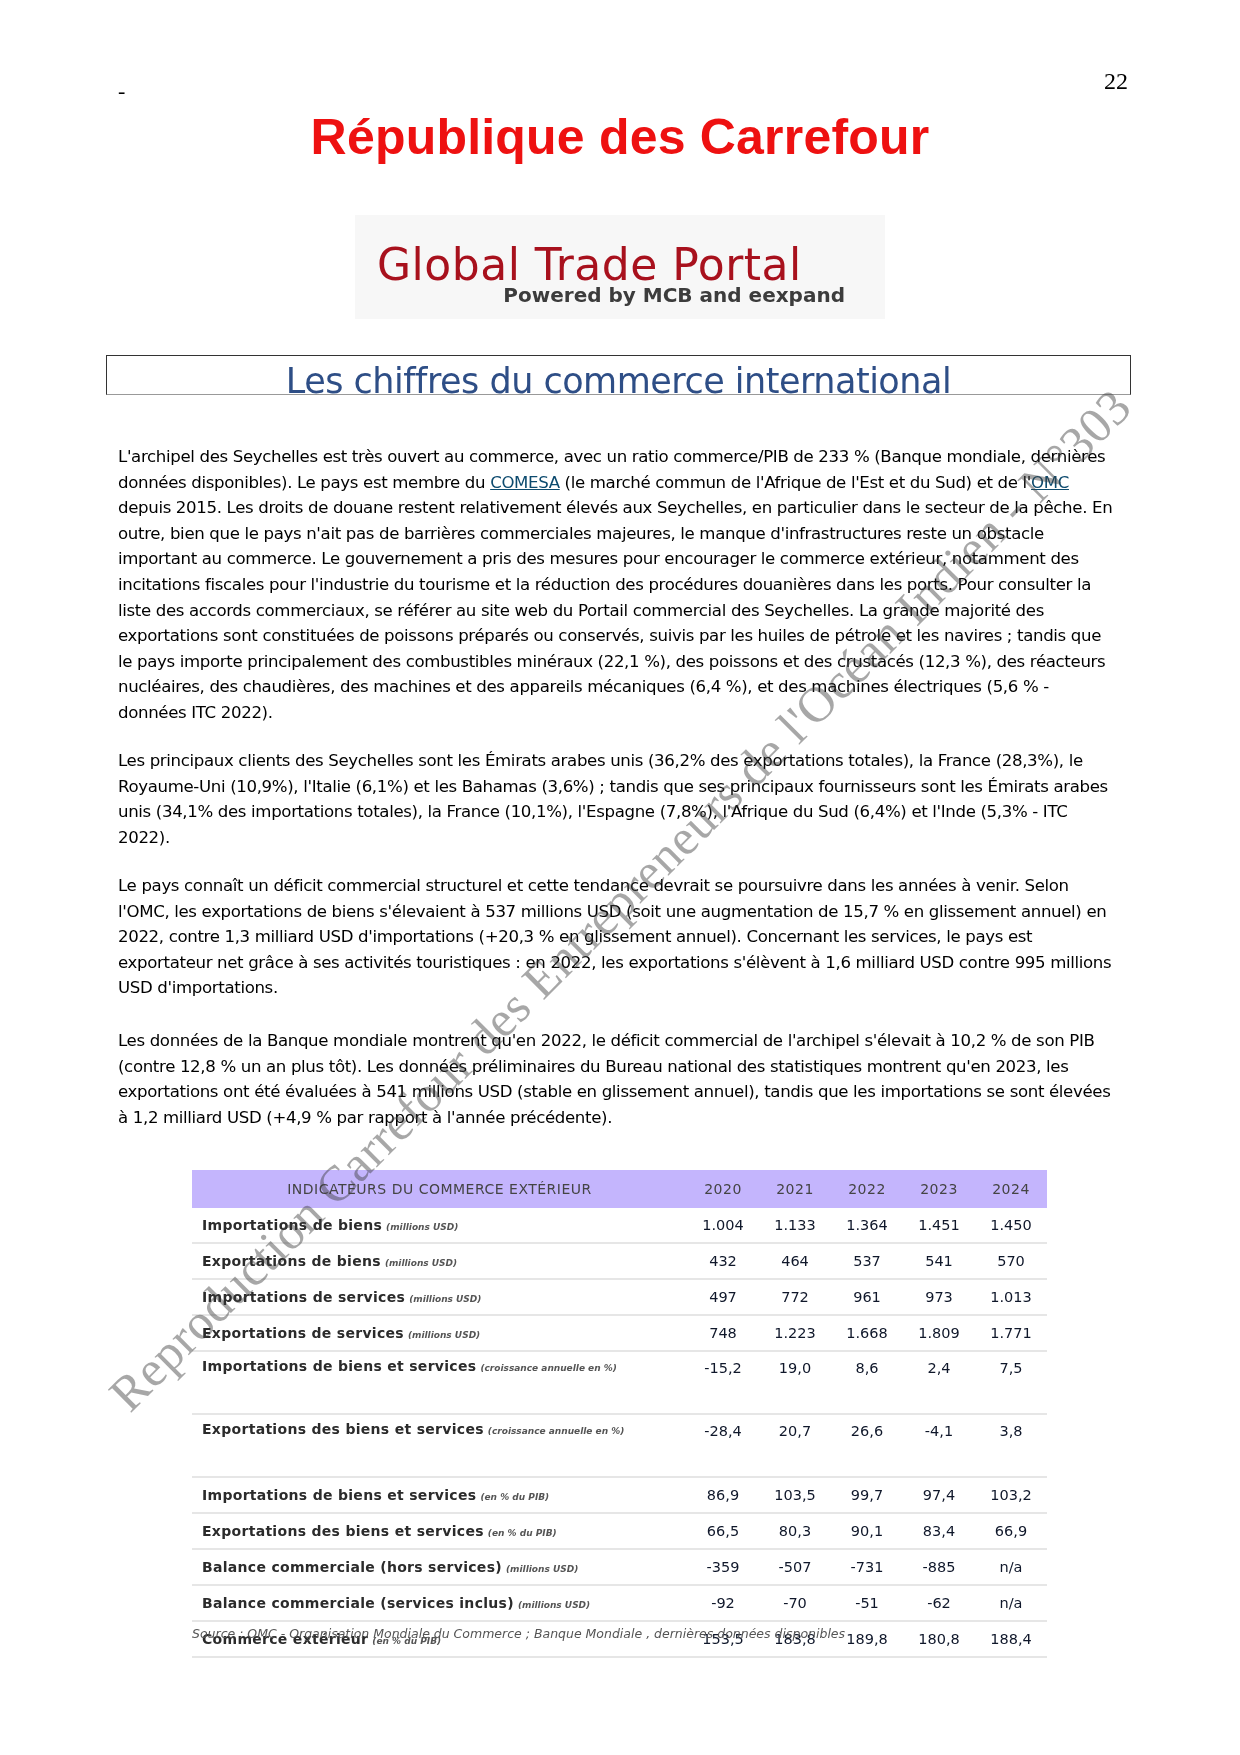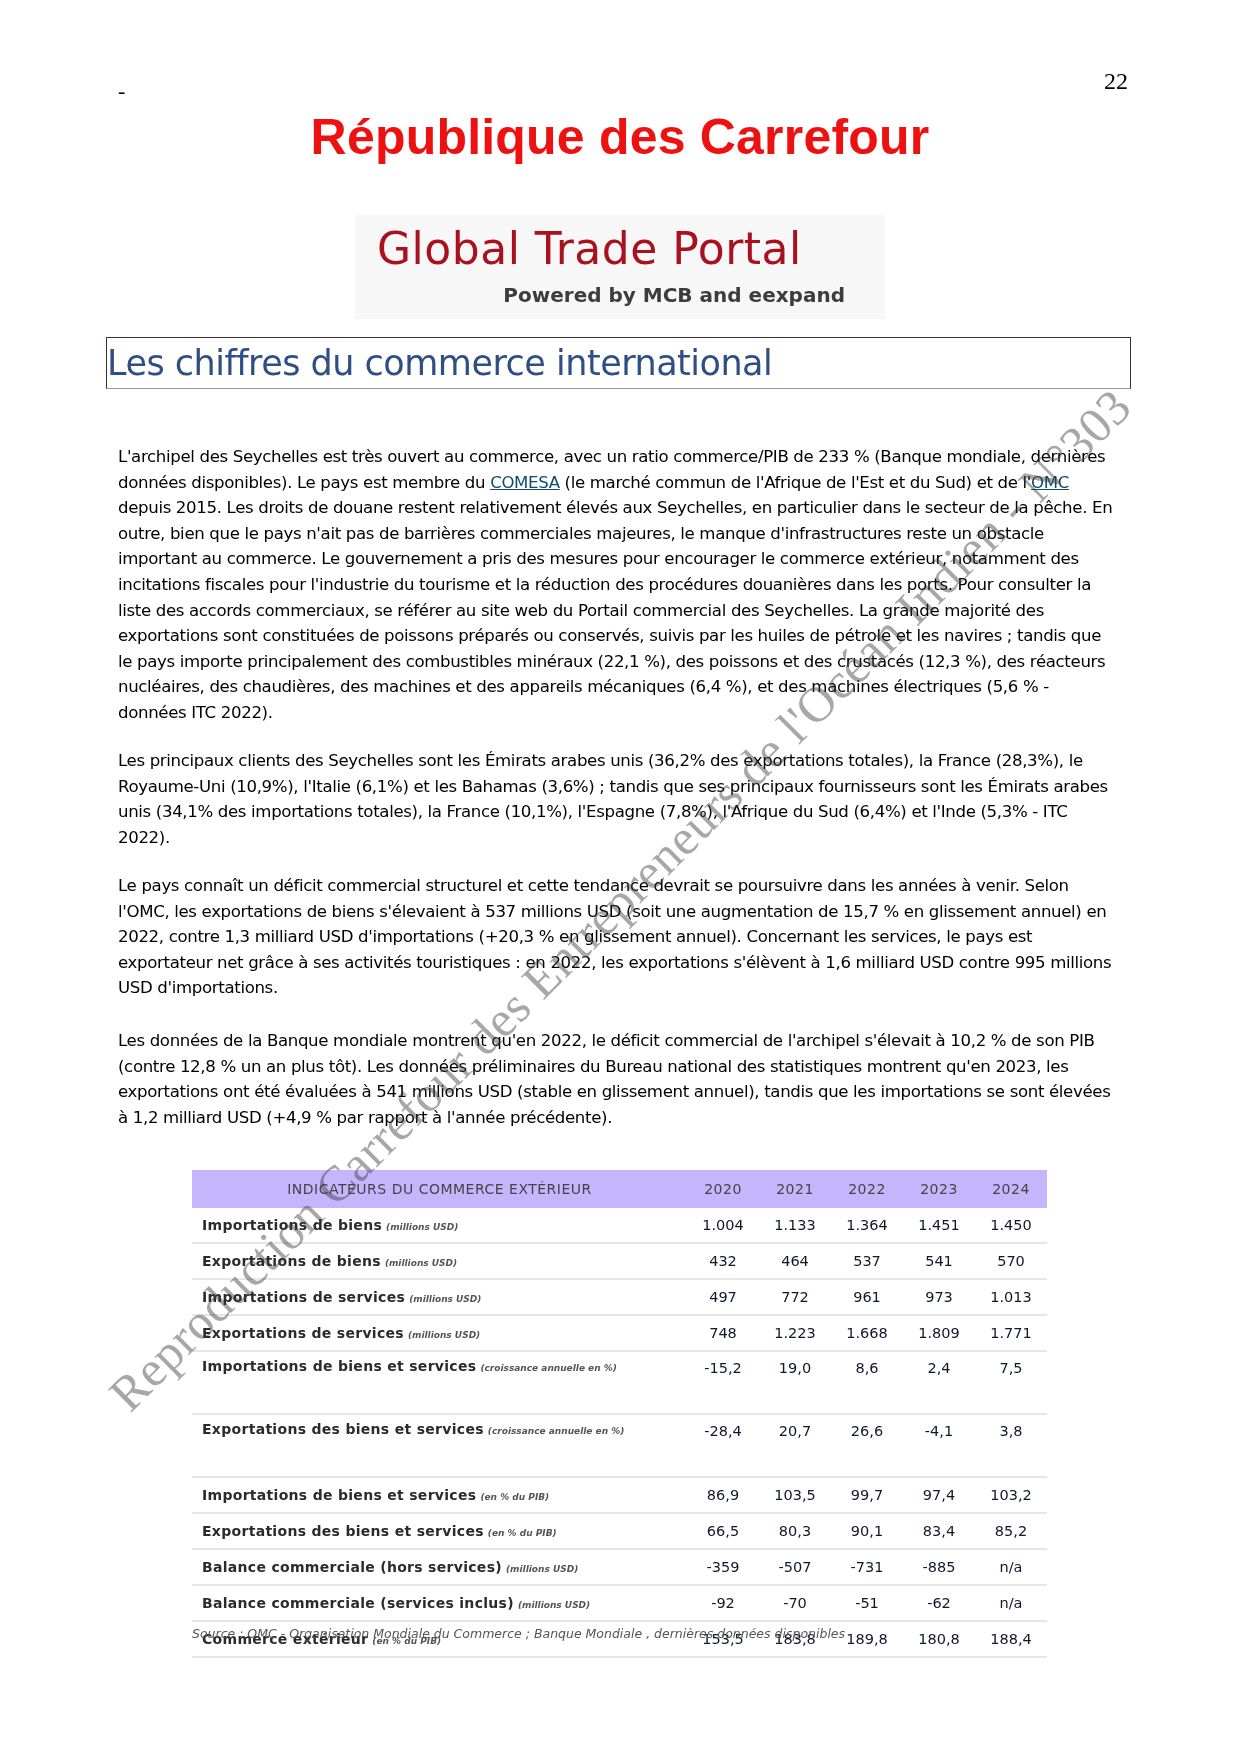--- a/index.html
+++ b/index.html
@@ -1,23 +1,23 @@
 <!DOCTYPE html>
 <html><head>
 <meta charset="utf-8">
 <style>
   html, body { margin: 0; padding: 0; background: #ffffff; }
   body { width: 1240px; height: 1755px; position: relative; overflow: hidden; font-family: "Liberation Sans", sans-serif; color: #000; }
   .page-dash { position: absolute; left: 118px; top: 78px; font-family: "Liberation Serif", serif; font-size: 22px; }
   .page-num { position: absolute; right: 112px; top: 68px; font-family: "Liberation Serif", serif; font-size: 24px; }
   .title { position: absolute; left: 0; right: 0; top: 108px; text-align: center; color: #ee1111; font-weight: bold; font-size: 50px; letter-spacing: 0.2px; font-family: "Liberation Sans", sans-serif; }
   .logo { position: absolute; left: 355px; top: 215px; width: 530px; height: 104px; background: #f7f7f7; }
-  .logo-main { position: absolute; left: 22px; top: 8px; font-size: 44px; color: #a8111d; font-family: "DejaVu Sans", sans-serif; letter-spacing: 0.5px; }
+  .logo-main { position: absolute; left: 22px; top: 24px; font-size: 44px; color: #a8111d; font-family: "DejaVu Sans", sans-serif; letter-spacing: 0.5px; }
   .logo-sub { position: absolute; right: 40px; top: 68px; font-size: 20px; color: #3c3c3c; font-weight: bold; font-family: "DejaVu Sans", sans-serif; }
-  .section-box { position: absolute; left: 106px; top: 337px; width: 1025px; height: 52px; border: 1.5px solid #333; border-bottom-color: #999; box-sizing: border-box; }
+  .section-box { position: absolute; left: 106px; top: 355px; width: 1025px; height: 40px; border: 1.5px solid #333; border-bottom-color: #999; box-sizing: border-box; text-align: center; }
   .section-title { font-size: 35px; line-height: 50px; color: #2e4e86; font-family: "DejaVu Sans", sans-serif; font-weight: normal; letter-spacing: -0.5px; }
   .body-text { position: absolute; left: 118px; width: 1000px; font-family: "DejaVu Sans", sans-serif; font-size: 16.6px; line-height: 25.6px; letter-spacing: -0.35px; }
   .body-text a { color: #0c4a6e; text-decoration: underline; }
   .p1 { top: 444px; }
   .p2 { top: 748px; }
   .p3 { top: 873px; }
   .p4 { top: 1028px; }
   .table-wrap { position: absolute; left: 192px; top: 1170px; width: 855px; }
   table { border-collapse: collapse; width: 100%; font-family: "DejaVu Sans", sans-serif; color: #333; }
   th { background: #c4b5fd; height: 36px; font-weight: normal; font-size: 14px; color: #444; letter-spacing: 0.5px; }
@@ -125,21 +125,21 @@
           <td class="num">99,7</td>
           <td class="num">97,4</td>
           <td class="num">103,2</td>
         </tr>
         <tr>
           <td class="label"><span>Exportations des biens et services</span><span class="unit">(en % du PIB)</span></td>
           <td class="num">66,5</td>
           <td class="num">80,3</td>
           <td class="num">90,1</td>
           <td class="num">83,4</td>
-          <td class="num">85,2</td>
+          <td class="num">66,9</td>
         </tr>
         <tr>
           <td class="label"><span>Balance commerciale (hors services)</span><span class="unit">(millions USD)</span></td>
           <td class="num">-359</td>
           <td class="num">-507</td>
           <td class="num">-731</td>
           <td class="num">-885</td>
           <td class="num">n/a</td>
         </tr>
         <tr>

